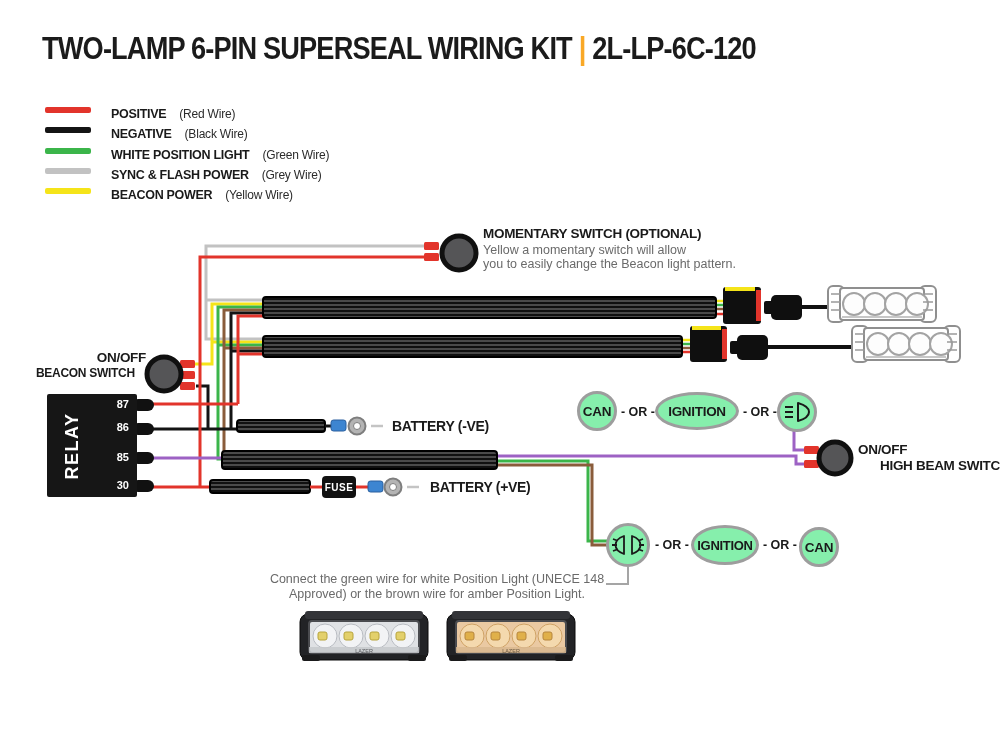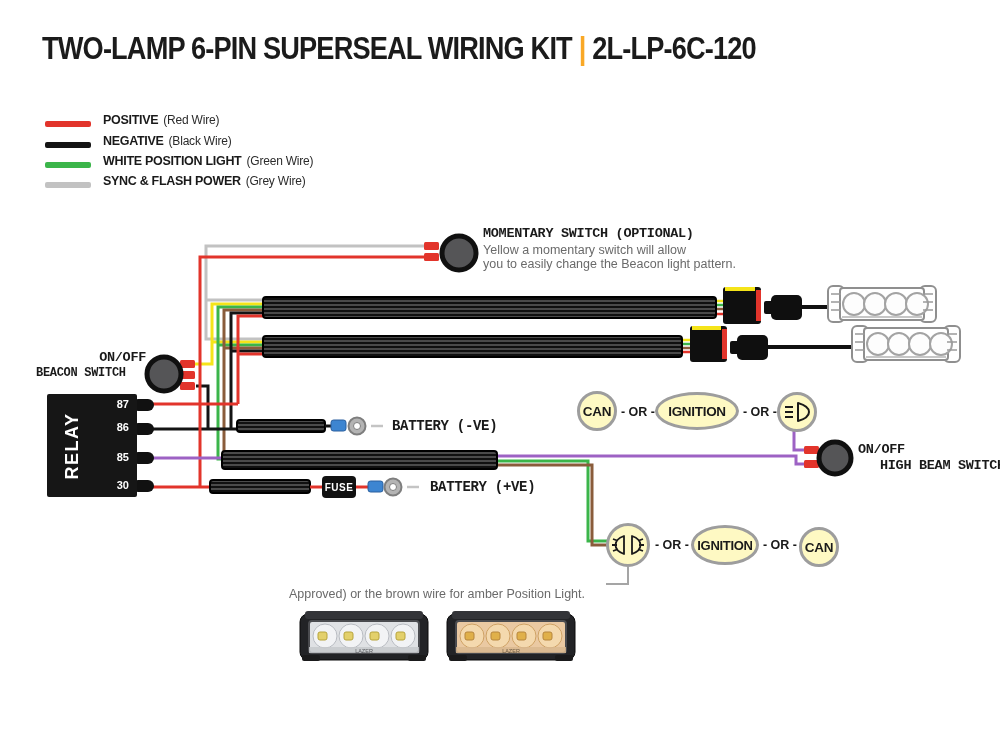--- a/index.html
+++ b/index.html
@@ -1,33 +1,33 @@
 <!DOCTYPE html>
 <html><head>
 <meta charset="utf-8">
 <style>
   html,body{margin:0;padding:0;background:#fff;}
   .canvas{position:relative;width:1000px;height:664px;background:#ffffff;overflow:hidden;
           font-family:"Liberation Sans",sans-serif;}
   .abs{position:absolute;}
-  .b{font-weight:700;color:#1a1a1a;letter-spacing:-0.3px;white-space:nowrap;font-family:Liberation Mono, monospace;}
+  .b{font-weight:700;color:#1a1a1a;letter-spacing:-0.3px;white-space:nowrap;}
   .gt{color:#6a6a6a;font-weight:400;}
   .title{left:42px;top:30px;font-size:32px;font-weight:700;color:#1b1b1b;letter-spacing:-1px;
          transform:scaleX(0.85);transform-origin:left center;white-space:nowrap;}
   .title .sep{color:#f9a826;padding:0 8px;}
   .legend{left:45px;top:107px;}
-  .lrow{display:flex;align-items:flex-end;height:20.3px;}
+  .lrow{display:flex;align-items:flex-start;height:20.3px;gap:8px;}
   .sw{display:inline-block;width:46px;height:6px;border-radius:2px;margin-right:12px;}
   .sw1{background:#e2342b}.sw2{background:#141414}.sw3{background:#8a5c3b}
   .sw4{background:#3bb54a}.sw5{background:#c2c2c2}.sw6{background:#f5e419}
   .lname{font-weight:700;font-size:12.5px;color:#1a1a1a;letter-spacing:-0.3px;margin-right:5px;white-space:nowrap;}
   .lwire{font-weight:400;font-size:12px;color:#2b2b2b;letter-spacing:-0.2px;white-space:nowrap;}
   .pill{position:absolute;border:3px solid #9d9d9d;border-radius:50%;box-sizing:border-box;
         display:flex;align-items:center;justify-content:center;font-weight:700;color:#1a1a1a;
-        background:#fef9c3;font-size:13.5px;letter-spacing:-0.3px;}
+        background:#86efac;font-size:13.5px;letter-spacing:-0.3px;}
   .or{position:absolute;font-weight:700;font-size:12.5px;color:#1a1a1a;text-align:center;white-space:nowrap;}
   .relay-box{left:47px;top:394px;width:90px;height:103px;background:#161616;border-radius:2px;}
   .relay-label{left:21px;top:436px;width:102px;height:20px;text-align:center;color:#fff;
                font-weight:700;font-size:18px;letter-spacing:1.5px;transform:rotate(-90deg);}
   .pin{position:absolute;left:85px;width:44px;text-align:right;color:#fff;font-weight:700;font-size:11px;}
   .fuse-label{left:322px;top:482px;width:34px;text-align:center;color:#fff;font-weight:700;
               font-size:10px;letter-spacing:0.5px;}
   .note{left:262px;width:350px;text-align:center;font-size:12.5px;color:#6a6a6a;white-space:nowrap;}
 </style>
 </head>
@@ -226,20 +226,25 @@
     <div class="lrow">
       <span class="sw sw4"></span>
       <span class="lname">WHITE POSITION LIGHT</span>
       <span class="lwire">(Green Wire)</span>
     </div>
     <div class="lrow">
       <span class="sw sw5"></span>
       <span class="lname">SYNC &amp; FLASH POWER</span>
       <span class="lwire">(Grey Wire)</span>
     </div>
+    <div class="lrow">
+      <span class="sw sw6"></span>
+      <span class="lname">BEACON POWER</span>
+      <span class="lwire">(Yellow Wire)</span>
+    </div>
   </div>
 
   <div class="abs b" style="left:483px;top:226px;font-size:13.5px">MOMENTARY SWITCH (OPTIONAL)</div>
   <div class="abs gt" style="left:483px;top:243px;font-size:12.5px">Yellow a momentary switch will allow</div>
   <div class="abs gt" style="left:483px;top:257px;font-size:12.5px">you to easily change the Beacon light pattern.</div>
 
   <div class="abs b" style="left:36px;top:350px;width:110px;text-align:right;font-size:13.5px">ON/OFF</div>
   <div class="abs b" style="left:36px;top:366px;width:110px;text-align:left;font-size:12px">BEACON SWITCH</div>
 
   <div class="abs relay-box"></div>
@@ -281,15 +286,16 @@
   </div>
   <div class="or" style="left:652px;top:538px;width:40px">- OR -</div>
   <div class="pill" style="left:691px;top:525px;width:68px;height:40px;font-size:13px">
     <span>IGNITION</span>
   </div>
   <div class="or" style="left:760px;top:538px;width:40px">- OR -</div>
   <div class="pill" style="left:799px;top:527px;width:40px;height:40px">
     <span>CAN</span>
   </div>
 
+  <div class="abs note" style="top:572px">Connect the green wire for white Position Light (UNECE 148</div>
   <div class="abs note" style="top:587px">Approved) or the brown wire for amber Position Light.</div>
 
 </div>
 
 </body></html>

